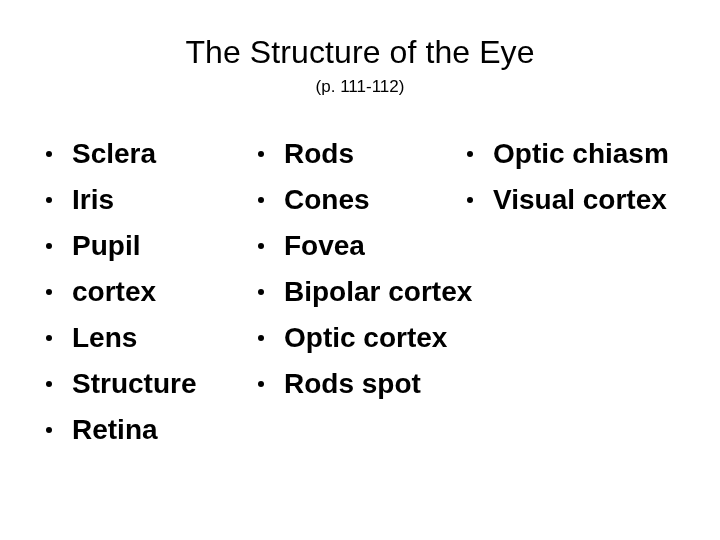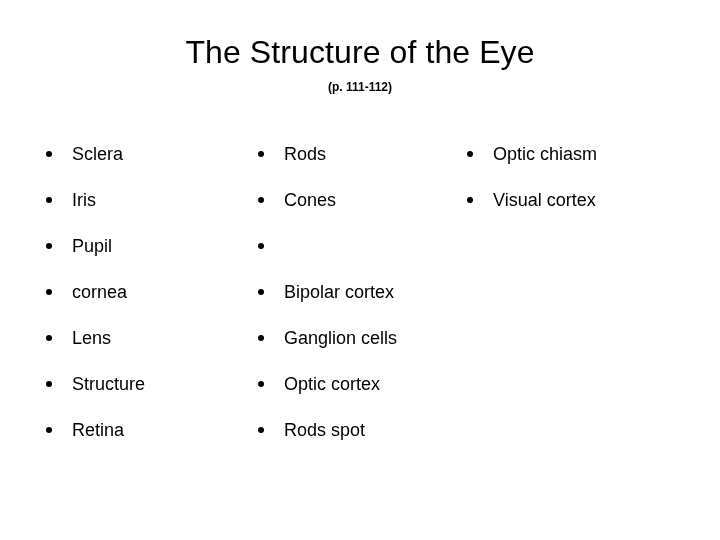--- a/index.html
+++ b/index.html
@@ -31,23 +31,23 @@
   }
   .slide-title {
     font-size: 32px;
     line-height: 38px;
     font-weight: 400;
     letter-spacing: 0.1px;
     white-space: nowrap;
   }
   .slide-subtitle {
     margin-top: 6px;
-    font-size: 12px;
+    font-size: 17px;
     line-height: 20px;
-    font-weight: 700;
+    font-weight: 400;
     white-space: nowrap;
   }
 
   
   .columns {
     position: absolute;
     left: 0;
     top: 131px;
     width: 720px;
     height: 330px;
@@ -62,22 +62,22 @@
 
   .bullet-list {
     list-style: none;
     margin: 0;
     padding: 0;
   }
   .bullet-item {
     position: relative;
     height: 46px;
     line-height: 46px;
-    font-size: 18px;
-    font-weight: 400;
+    font-size: 28px;
+    font-weight: 700;
     padding-left: 31px;
     white-space: nowrap;
   }
   .bullet-dot {
     position: absolute;
     left: 5px;
     top: 50%;
     width: 6px;
     height: 6px;
     margin-top: -3px;
@@ -110,21 +110,21 @@
         <li class="bullet-item">
           <span class="bullet-dot"></span>
           <span class="bullet-text">Iris</span>
         </li>
         <li class="bullet-item">
           <span class="bullet-dot"></span>
           <span class="bullet-text">Pupil</span>
         </li>
         <li class="bullet-item">
           <span class="bullet-dot"></span>
-          <span class="bullet-text">cornea</span>
+          <span class="bullet-text">cortex</span>
         </li>
         <li class="bullet-item">
           <span class="bullet-dot"></span>
           <span class="bullet-text">Lens</span>
         </li>
         <li class="bullet-item">
           <span class="bullet-dot"></span>
           <span class="bullet-text">Structure</span>
         </li>
         <li class="bullet-item">
@@ -139,28 +139,25 @@
         <li class="bullet-item">
           <span class="bullet-dot"></span>
           <span class="bullet-text">Rods</span>
         </li>
         <li class="bullet-item">
           <span class="bullet-dot"></span>
           <span class="bullet-text">Cones</span>
         </li>
         <li class="bullet-item">
           <span class="bullet-dot"></span>
+          <span class="bullet-text">Fovea</span>
         </li>
         <li class="bullet-item">
           <span class="bullet-dot"></span>
           <span class="bullet-text">Bipolar cortex</span>
-        </li>
-        <li class="bullet-item">
-          <span class="bullet-dot"></span>
-          <span class="bullet-text">Ganglion cells</span>
         </li>
         <li class="bullet-item">
           <span class="bullet-dot"></span>
           <span class="bullet-text">Optic cortex</span>
         </li>
         <li class="bullet-item">
           <span class="bullet-dot"></span>
           <span class="bullet-text">Rods spot</span>
         </li>
       </ul>

